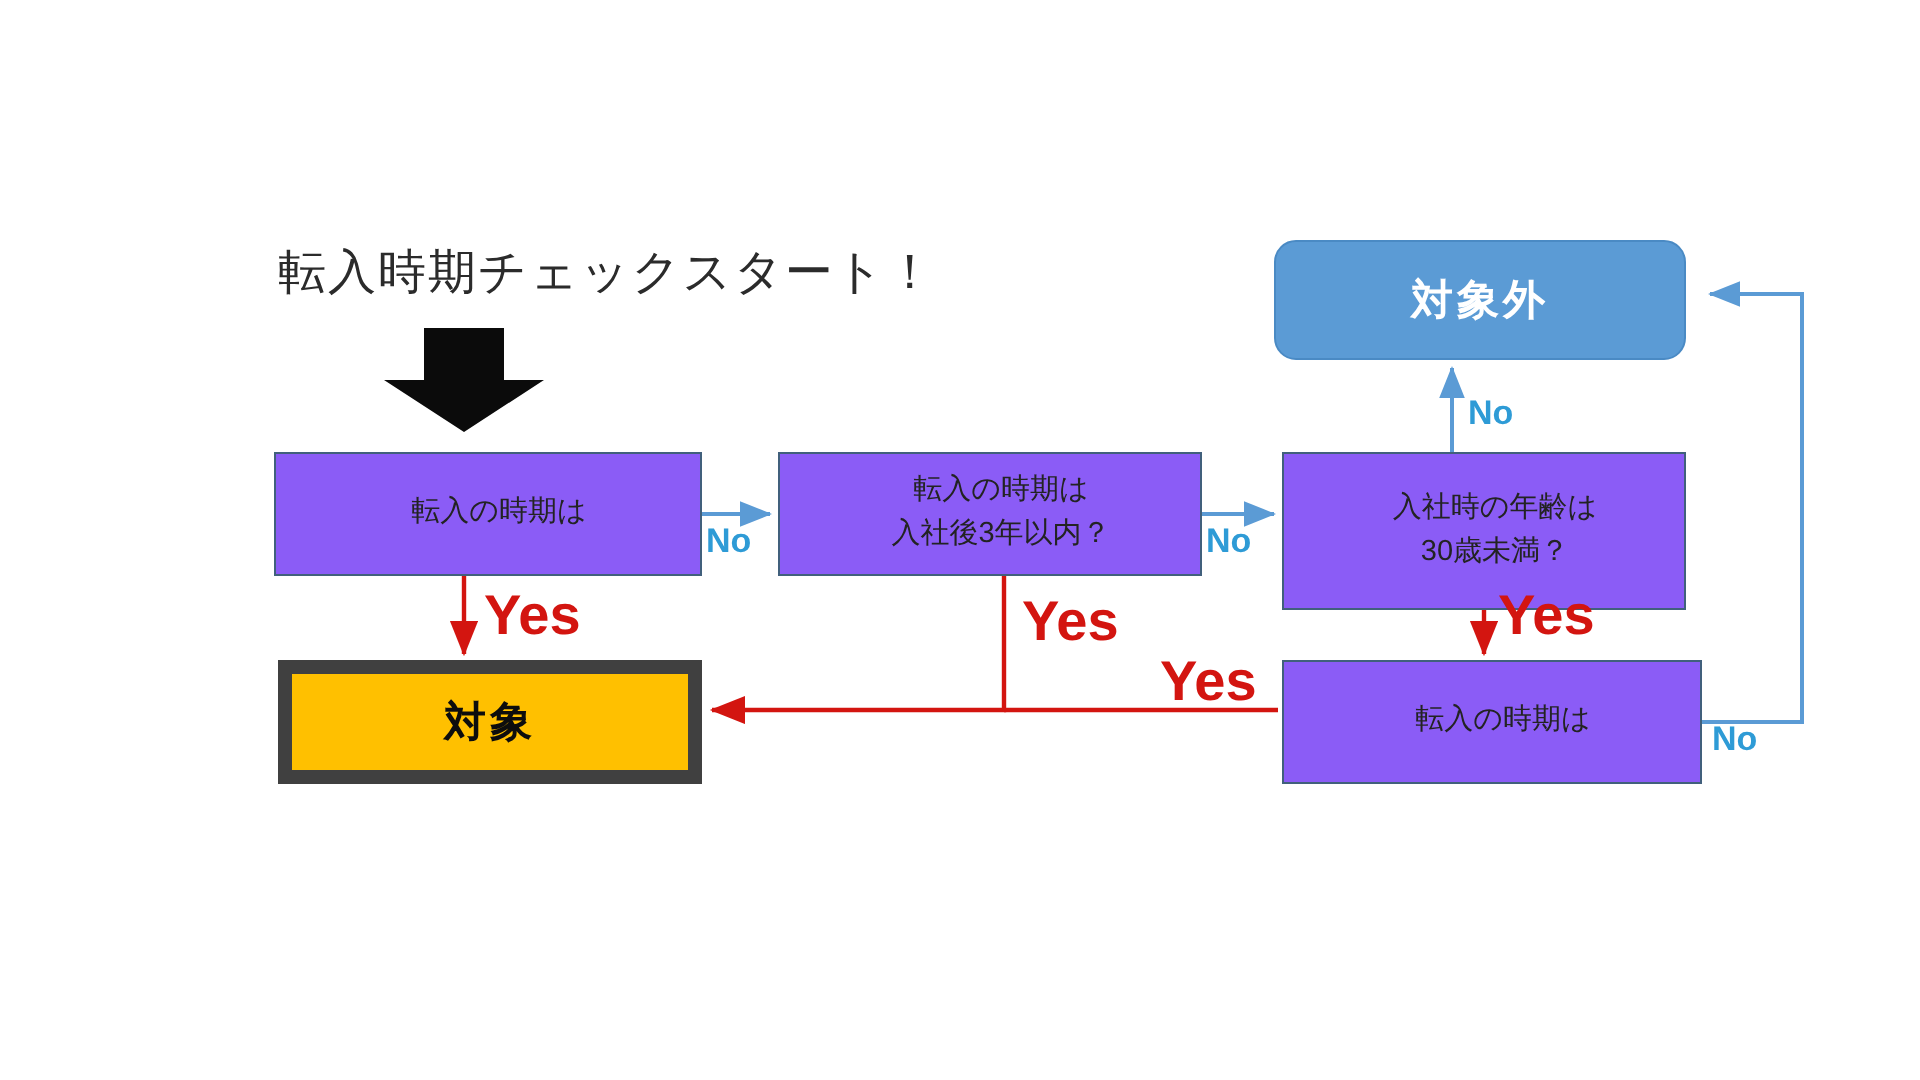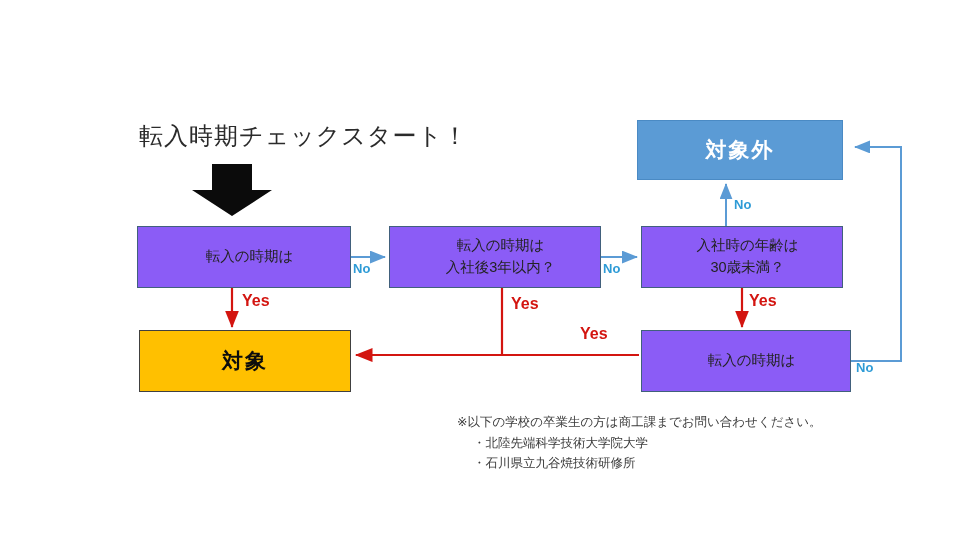--- a/index.html
+++ b/index.html
@@ -63,38 +63,38 @@
   .terminal-blue {
     background: #5b9bd5;
     border: 1px solid #4a8ac4;
     color: #ffffff;
     font-size: 21px;
     font-weight: bold;
     letter-spacing: 2px;
   }
   .terminal-orange {
     background: #ffc000;
-    border: 1px solid #404040;
+    border: 7px solid #404040;
     color: #0d0d0d;
     font-size: 21px;
     font-weight: bold;
     letter-spacing: 2px;
   }
 
   
   .edge-label {
     position: absolute;
-    font-size: 13px;
+    font-size: 17px;
     font-weight: bold;
     white-space: nowrap;
     font-family: "Liberation Sans", "DejaVu Sans", sans-serif;
   }
   .label-no  { color: #2e9bd6; }
   .label-yes { color: #d31510; }
-  .label-yes.big { font-size: 16px; }
+  .label-yes.big { font-size: 28px; }
 
   
   .footnote {
     position: absolute;
     left: 428px;
     top: 412px;
     color: #3b3b3b;
     font-size: 12.5px;
     line-height: 1.65;
     font-family: "Liberation Sans", "DejaVu Sans", sans-serif;
@@ -150,30 +150,30 @@
 
   <div class="node decision" style="left:108px; top:226px; width:214px; height:62px;">
     <span class="line">転入の時期は</span>
   </div>
 
   <div class="node decision" style="left:360px; top:226px; width:212px; height:62px;">
     <span class="line">転入の時期は</span>
     <span class="line">入社後3年以内？</span>
   </div>
 
-  <div class="node decision" style="left:612px; top:226px; width:202px; height:62px;">
+  <div class="node decision" style="left:612px; top:226px; width:202px; height:79px;">
     <span class="line">入社時の年齢は</span>
     <span class="line">30歳未満？</span>
   </div>
 
   <div class="node decision" style="left:612px; top:330px; width:210px; height:62px;">
     <span class="line">転入の時期は</span>
   </div>
 
-  <div class="node terminal-blue" style="left:608px; top:120px; width:206px; height:60px;">
+  <div class="node terminal-blue" style="left:608px; top:120px; width:206px; height:60px;border-radius:11px;">
     <span>対象外</span>
   </div>
 
   <div class="node terminal-orange" style="left:110px; top:330px; width:212px; height:62px;">
     <span>対象</span>
   </div>
 
   <div class="edge-label label-no" style="left:324px; top:261px;">No</div>
 
   <div class="edge-label label-no" style="left:574px; top:261px;">No</div>
@@ -183,19 +183,14 @@
   <div class="edge-label label-no" style="left:827px; top:360px;">No</div>
 
   <div class="edge-label label-yes big" style="left:213px; top:292px;">Yes</div>
 
   <div class="edge-label label-yes big" style="left:482px; top:295px;">Yes</div>
 
   <div class="edge-label label-yes big" style="left:720px; top:292px;">Yes</div>
 
   <div class="edge-label label-yes big" style="left:551px; top:325px;">Yes</div>
 
-  <div class="footnote">
-    <div>※以下の学校の卒業生の方は商工課までお問い合わせください。</div>
-    <div class="sub">・北陸先端科学技術大学院大学</div>
-    <div class="sub">・石川県立九谷焼技術研修所</div>
-  </div>
 
 </div>
 
 </body></html>

